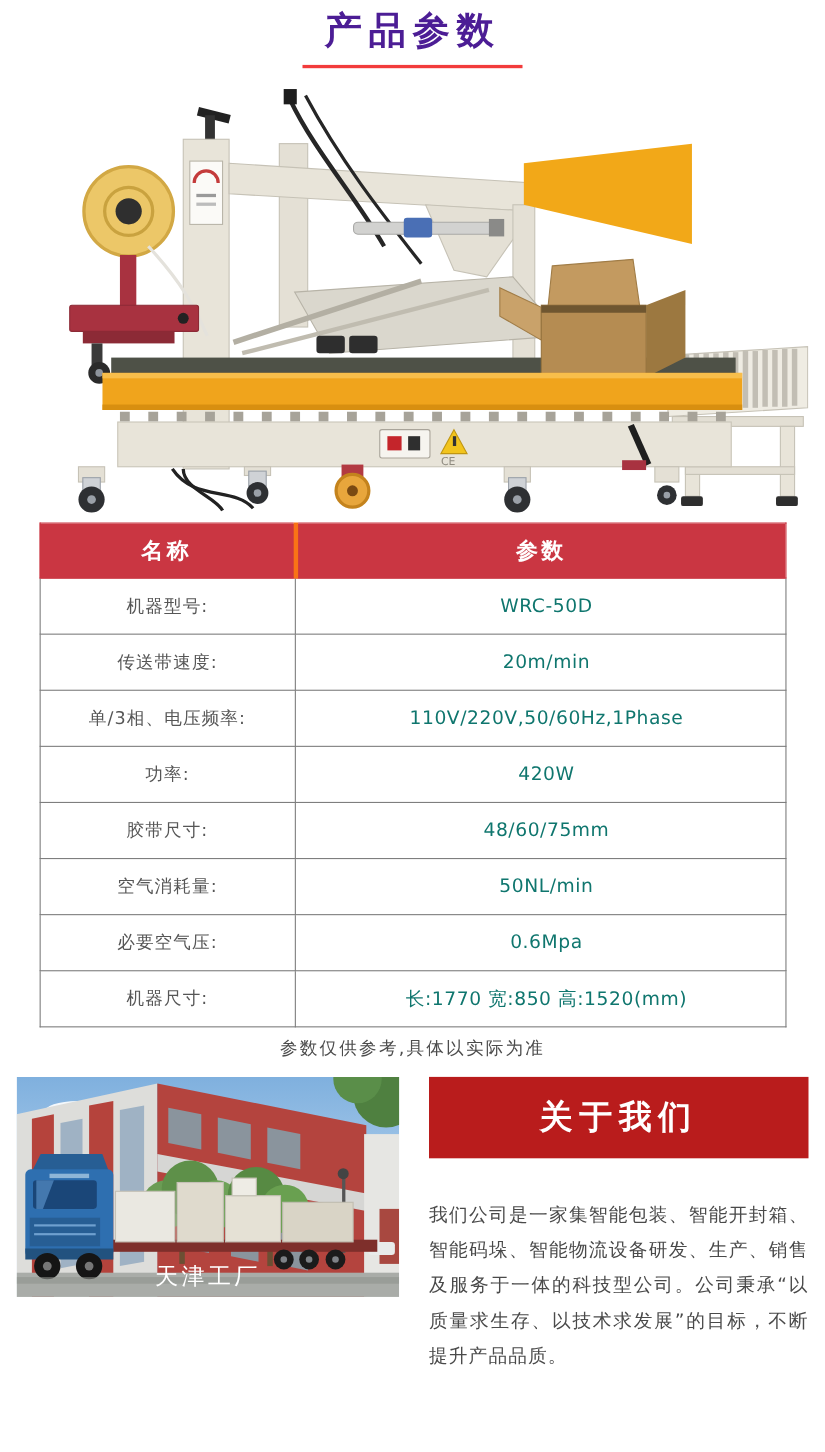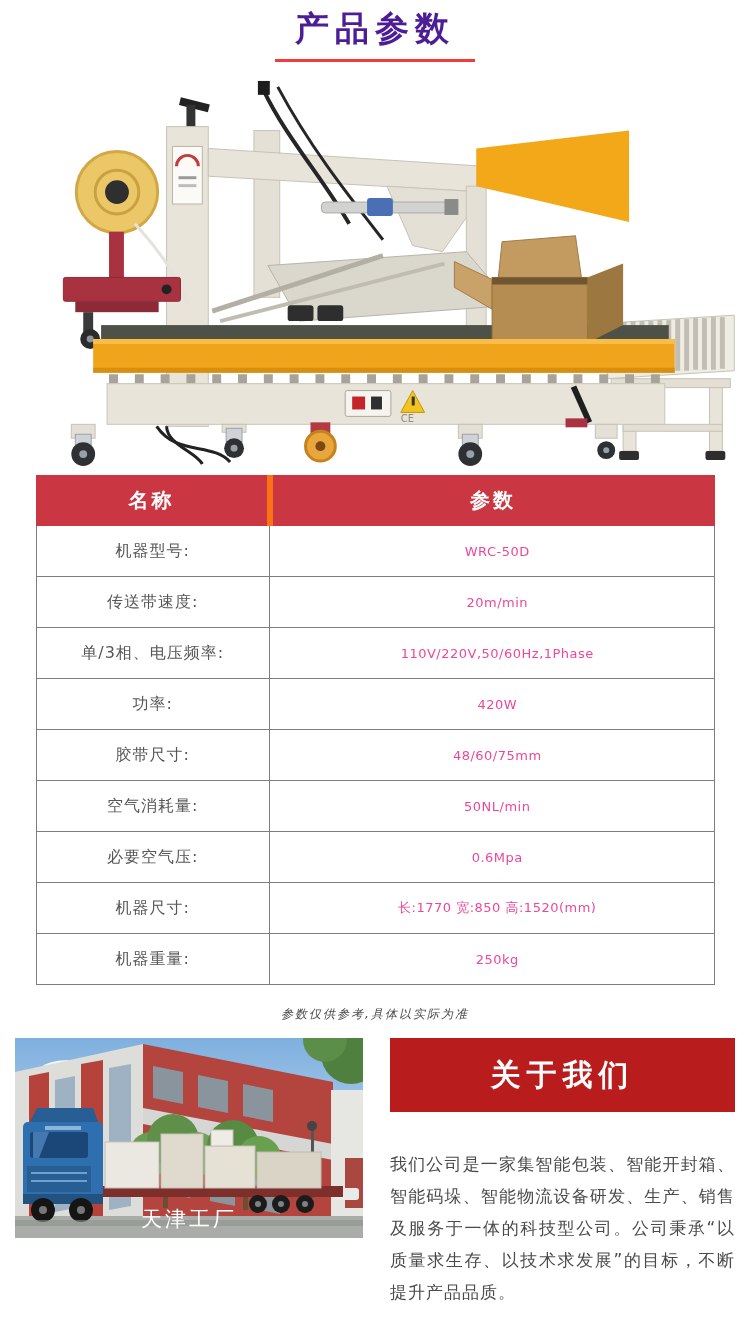--- a/index.html
+++ b/index.html
@@ -16,28 +16,28 @@
   .machine-figure svg{display:block;}
   table.spec-table{
     width:679px;margin:8px auto 0;border-collapse:collapse;table-layout:fixed;
     border:1px solid #7E7E7E;
   }
   table.spec-table th{
     background:#CA3642;color:#ffffff;font-size:20px;font-weight:700;
     height:47px;letter-spacing:3px;border:1px solid #CA3642;
   }
   table.spec-table th.col-name{width:228px;}
-  table.spec-table th + th{border-left:6px solid #f97316;margin-left:26px;}
+  table.spec-table th + th{border-left:4px solid #f97316;margin-left:26px;}
   table.spec-table td{
     height:48px;border:1px solid #7E7E7E;text-align:center;vertical-align:middle;
     color:#565656;font-size:16px;letter-spacing:1px;
   }
-  table.spec-table td.cell-value{font-size:13px;letter-spacing:.5px;color:#ec4899;padding-left:12px;}
+  table.spec-table td.cell-value{font-size:17px;letter-spacing:.5px;color:#0f766e;padding-left:12px;}
   .footnote{
-    margin:21px 0 0;text-align:center;font-size:12px;color:#4c4c4c;letter-spacing:2px;font-style:italic;
+    margin:9px 0 0;text-align:center;font-size:16px;color:#4c4c4c;letter-spacing:2px;
   }
   .bottom-section{display:flex;margin:15px 15px 0;align-items:flex-start;}
   .factory-figure{width:348px;height:200px;flex:none;overflow:hidden;}
   .about-col{margin-left:27px;width:345px;flex:none;}
   .about-title{
     height:74px;background:#b91c1c;color:#ffffff;text-align:center;
     font-size:30px;font-weight:700;letter-spacing:6px;line-height:74px;
   }
   .about-paragraph{
     margin:36px 0 0;font-size:17px;line-height:32px;color:#4a4a4a;
@@ -212,24 +212,20 @@
         <td>空气消耗量:</td>
         <td class="cell-value">50NL/min</td>
       </tr>
     <tr>
         <td>必要空气压:</td>
         <td class="cell-value">0.6Mpa</td>
       </tr>
     <tr>
         <td>机器尺寸:</td>
         <td class="cell-value">长:1770 宽:850 高:1520(mm)</td>
-      </tr>
-    <tr>
-        <td>机器重量:</td>
-        <td class="cell-value">250kg</td>
       </tr>
   </tbody>
 </table>
 
 <p class="footnote">参数仅供参考,具体以实际为准</p>
 
 <div class="bottom-section">
 
   <div class="factory-figure">
   <svg width="348" height="200" viewBox="0 0 348 200" xmlns="http://www.w3.org/2000/svg">

